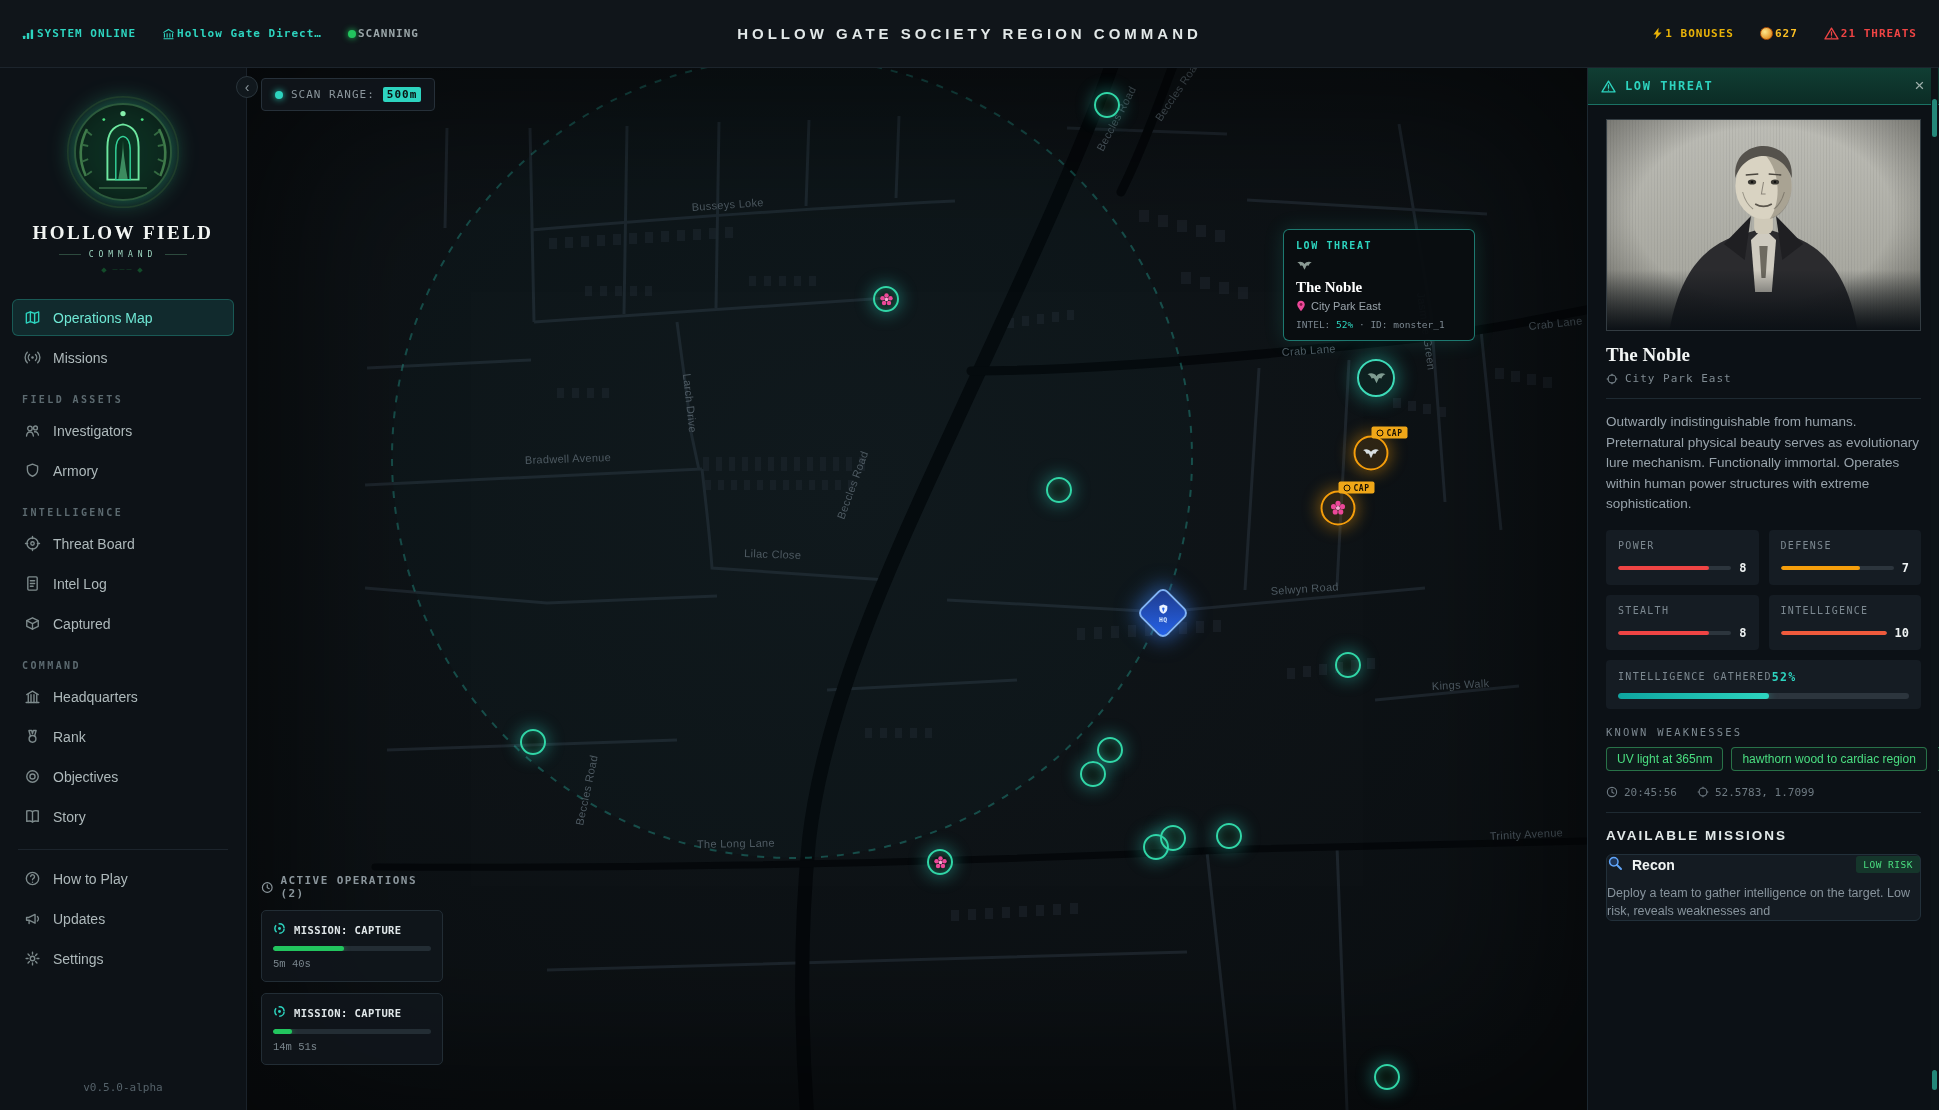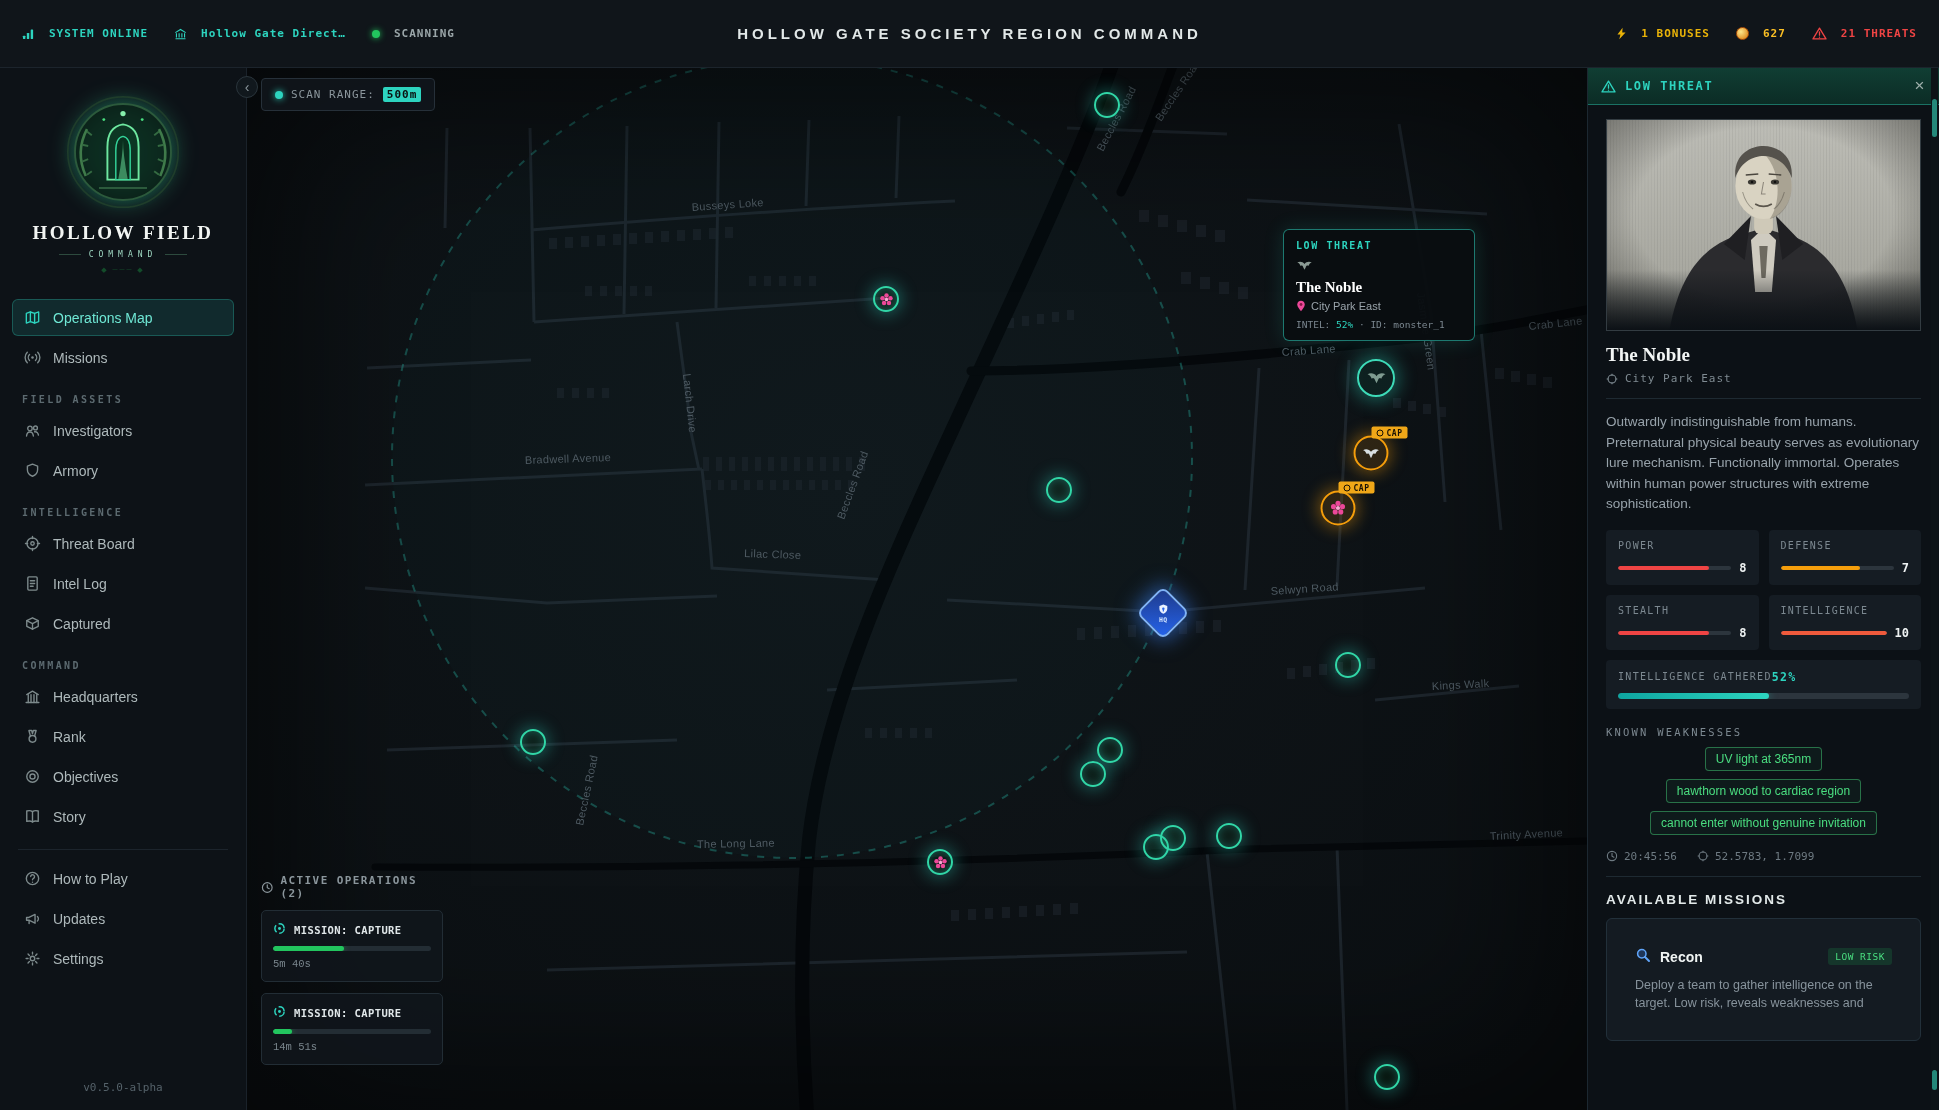--- a/index.html
+++ b/index.html
@@ -5,21 +5,21 @@
   *{margin:0;padding:0;box-sizing:border-box}
   html,body{width:1939px;height:1110px;background:#05080a;overflow:hidden;
     font-family:"Liberation Sans",sans-serif;color:#c6ced1}
   .app{width:1939px;height:1110px;display:flex;flex-direction:column;background:#0a0e11}
 
   
   .topbar{height:68px;flex:0 0 68px;display:flex;align-items:center;background:#10151a;
     border-bottom:1px solid #1c242c;padding:0 22px;position:relative;z-index:20}
   .tb-left,.tb-right{display:flex;align-items:center;gap:26px}
   .tb-right{margin-left:auto}
-  .tb-item{display:flex;align-items:center;gap:14px;font-family:"DejaVu Sans Mono",monospace;
+  .tb-item{display:flex;align-items:center;gap:2px;font-family:"DejaVu Sans Mono",monospace;
     font-size:11px;font-weight:bold;letter-spacing:1px;white-space:nowrap}
   .tb-item svg{display:block}
   .teal{color:#2dd4bf}.yellow{color:#eab308}.gold{color:#fbbf24}.red{color:#ef4444}.gray{color:#9aa5a8}
   .dot{width:8px;height:8px;border-radius:50%;display:inline-block}
   .dot.green{background:#22c55e;box-shadow:0 0 6px #22c55e}
   .coin{width:13px;height:13px;border-radius:50%;display:inline-block;
     background:radial-gradient(circle at 35% 35%,#fde68a,#d97706);border:1px solid #b45309}
   .tb-title{position:absolute;left:50%;transform:translateX(-50%);color:#e2e8e8;
     font-size:15px;font-weight:bold;letter-spacing:4px;white-space:nowrap}
 
@@ -150,29 +150,29 @@
   .stat-val{color:#eef2f2;font-family:"DejaVu Sans Mono",monospace;font-weight:bold;font-size:12px}
   .intel-card{background:#151c23;border-radius:4px;padding:10px 12px;margin-top:10px}
   .intel-row{display:flex;justify-content:flex-start;align-items:center;color:#7c8890;
     font-family:"DejaVu Sans Mono",monospace;font-size:10px;letter-spacing:1.3px}
   .intel-val{color:#2dd4bf;font-weight:bold;font-size:11.5px}
   .intel-track{height:6px;background:#2c353d;border-radius:3px;margin-top:9px;overflow:hidden}
   .intel-fill{height:100%;background:linear-gradient(90deg,#0ea5a0,#2dd4bf);border-radius:3px;
     box-shadow:0 0 8px rgba(45,212,191,.5)}
   .weak-header{color:#7c8890;font-family:"DejaVu Sans Mono",monospace;font-size:10.5px;
     letter-spacing:2.2px;margin:17px 0 9px}
-  .weak-list{display:flex;flex-direction:column;align-items:center;gap:8px}
+  .weak-list{display:flex;flex-direction:row;align-items:flex-start;gap:8px}
   .weak-chip{border:1px solid rgba(74,222,128,.45);color:#4ade80;background:rgba(34,94,58,.13);
     border-radius:4px;padding:4px 10px;font-size:12px;white-space:nowrap}
   .meta-row{display:flex;gap:20px;color:#6e7a82;font-family:"DejaVu Sans Mono",monospace;
     font-size:11px;margin-top:15px;align-items:center}
   .meta-row span.meta-item{display:flex;align-items:center;gap:6px}
   .meta-row svg{width:12px;height:12px}
   .missions-header{color:#e2e9e9;font-weight:bold;font-size:13.5px;letter-spacing:2px;margin:2px 0 11px}
-  .mission-card{background:#141b22;border:1px solid #22303a;border-radius:6px;padding:28px;cursor:pointer}
+  .mission-card{background:#141b22;border:1px solid #22303a;border-radius:6px;padding:0;cursor:pointer}
   .mc-head{display:flex;align-items:center;gap:9px}
   .mc-head svg{width:16px;height:16px}
   .mc-name{color:#f0f4f3;font-weight:bold;font-size:14px}
   .mc-badge{margin-left:auto;background:rgba(34,197,94,.16);color:#4ade80;
     font-family:"DejaVu Sans Mono",monospace;font-weight:normal;font-size:9.5px;
     padding:3px 7px;border-radius:3px;letter-spacing:.5px}
   .mc-desc{color:#87939c;font-size:12.5px;line-height:1.45;margin-top:9px}
   .tp-scrollbar{position:absolute;right:1px;top:0;bottom:0;width:7px;background:#0d1317;z-index:12}
   .tp-thumb{position:absolute;left:1px;width:5px;border-radius:3px;background:rgba(42,166,147,.8)}
 </style>

